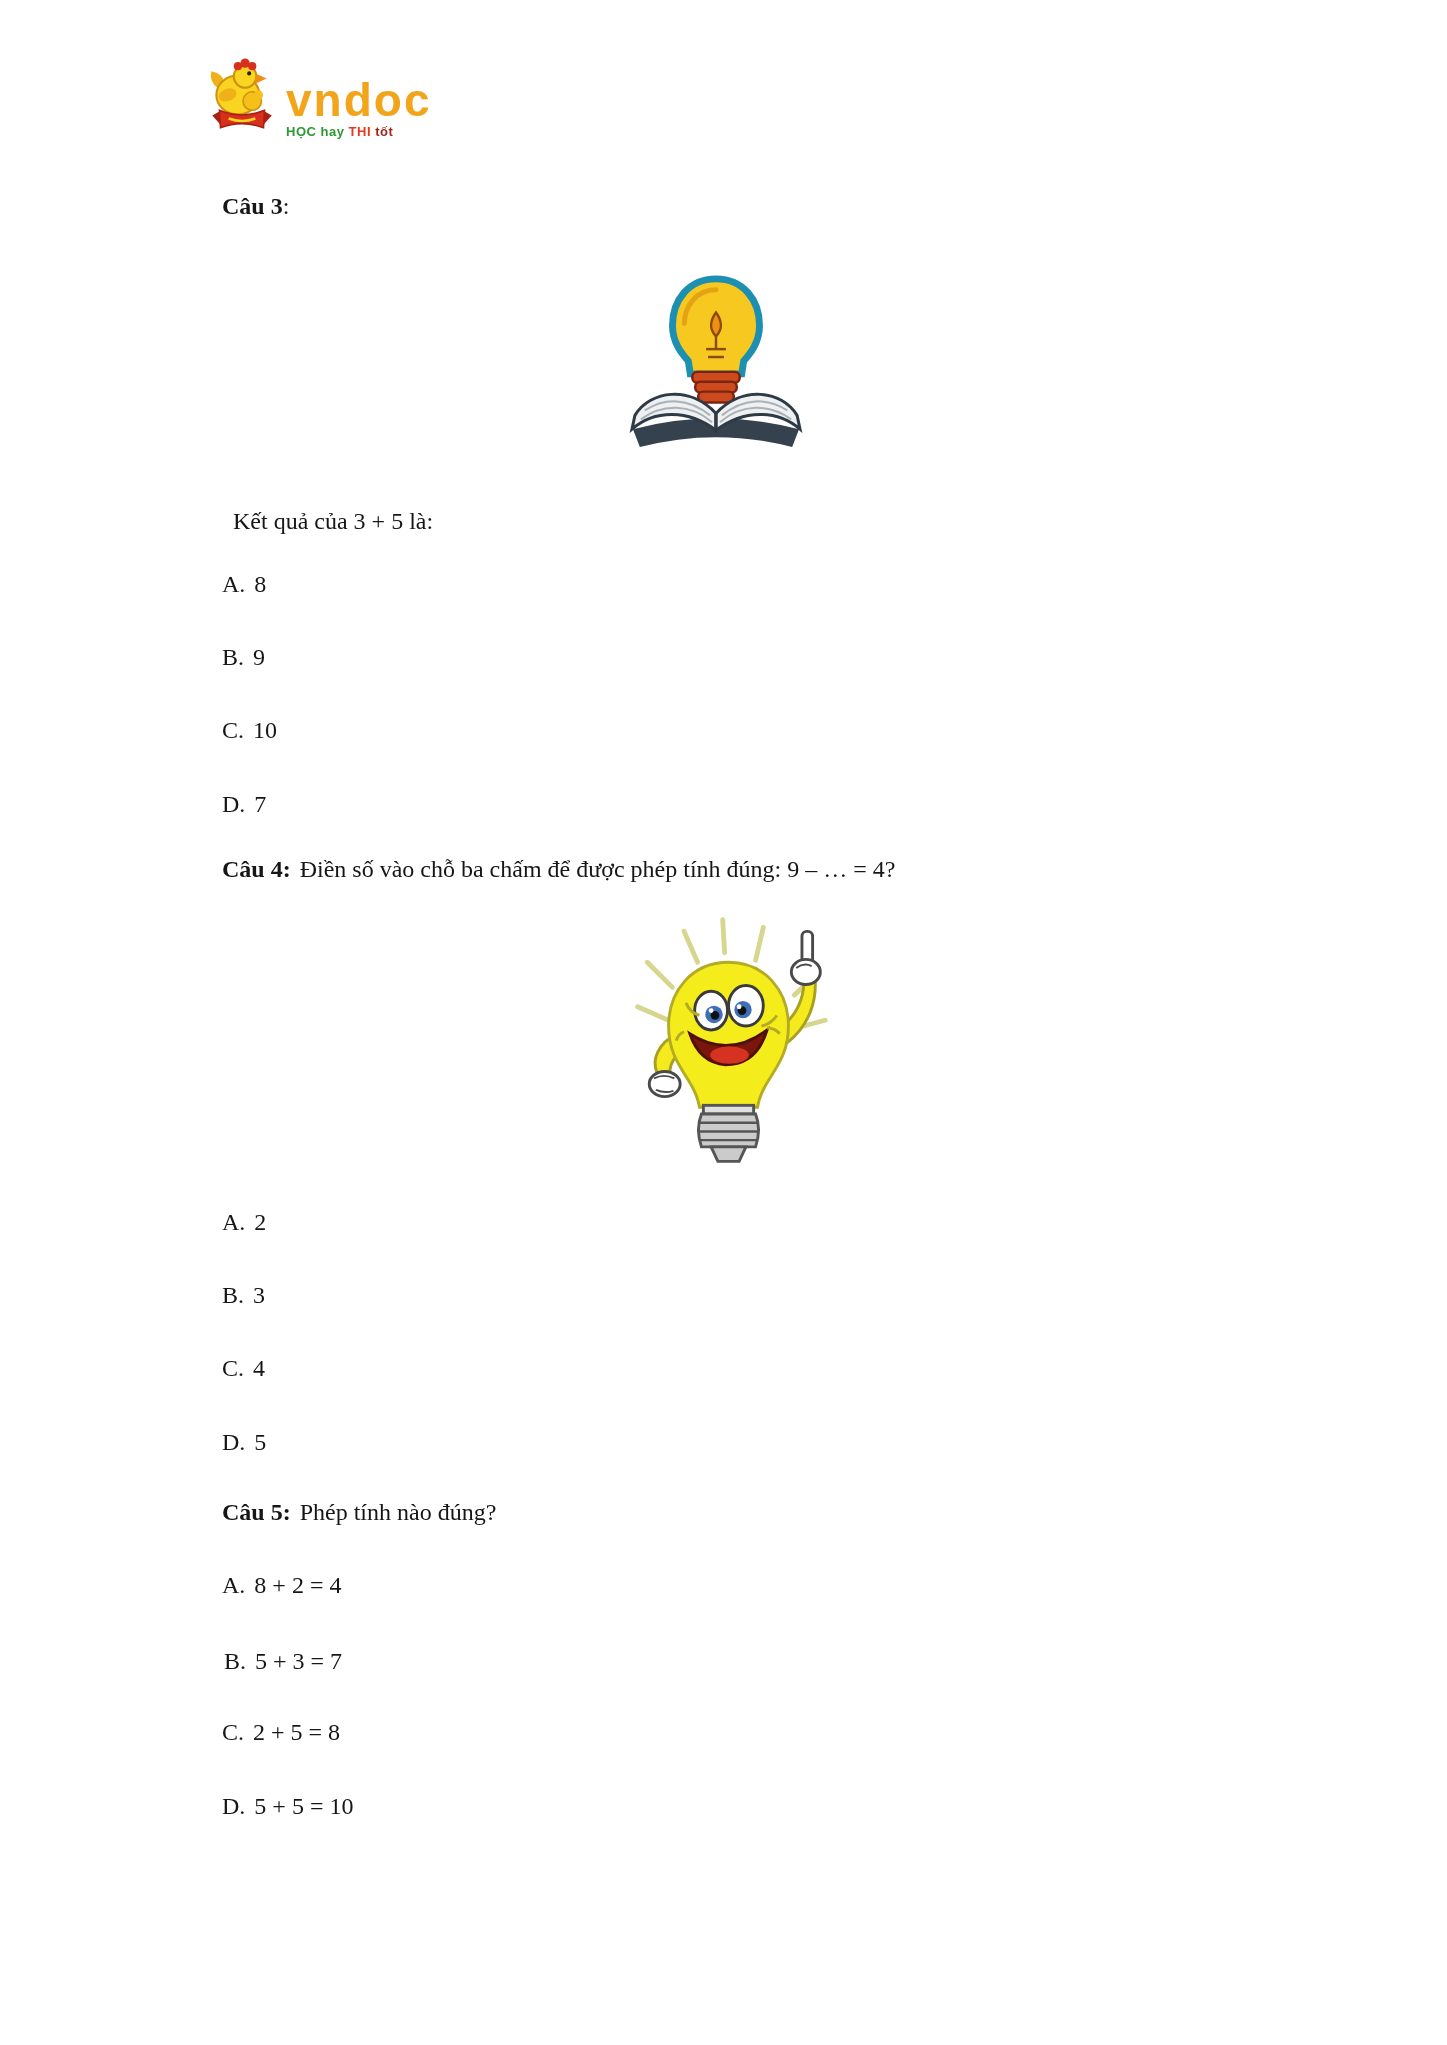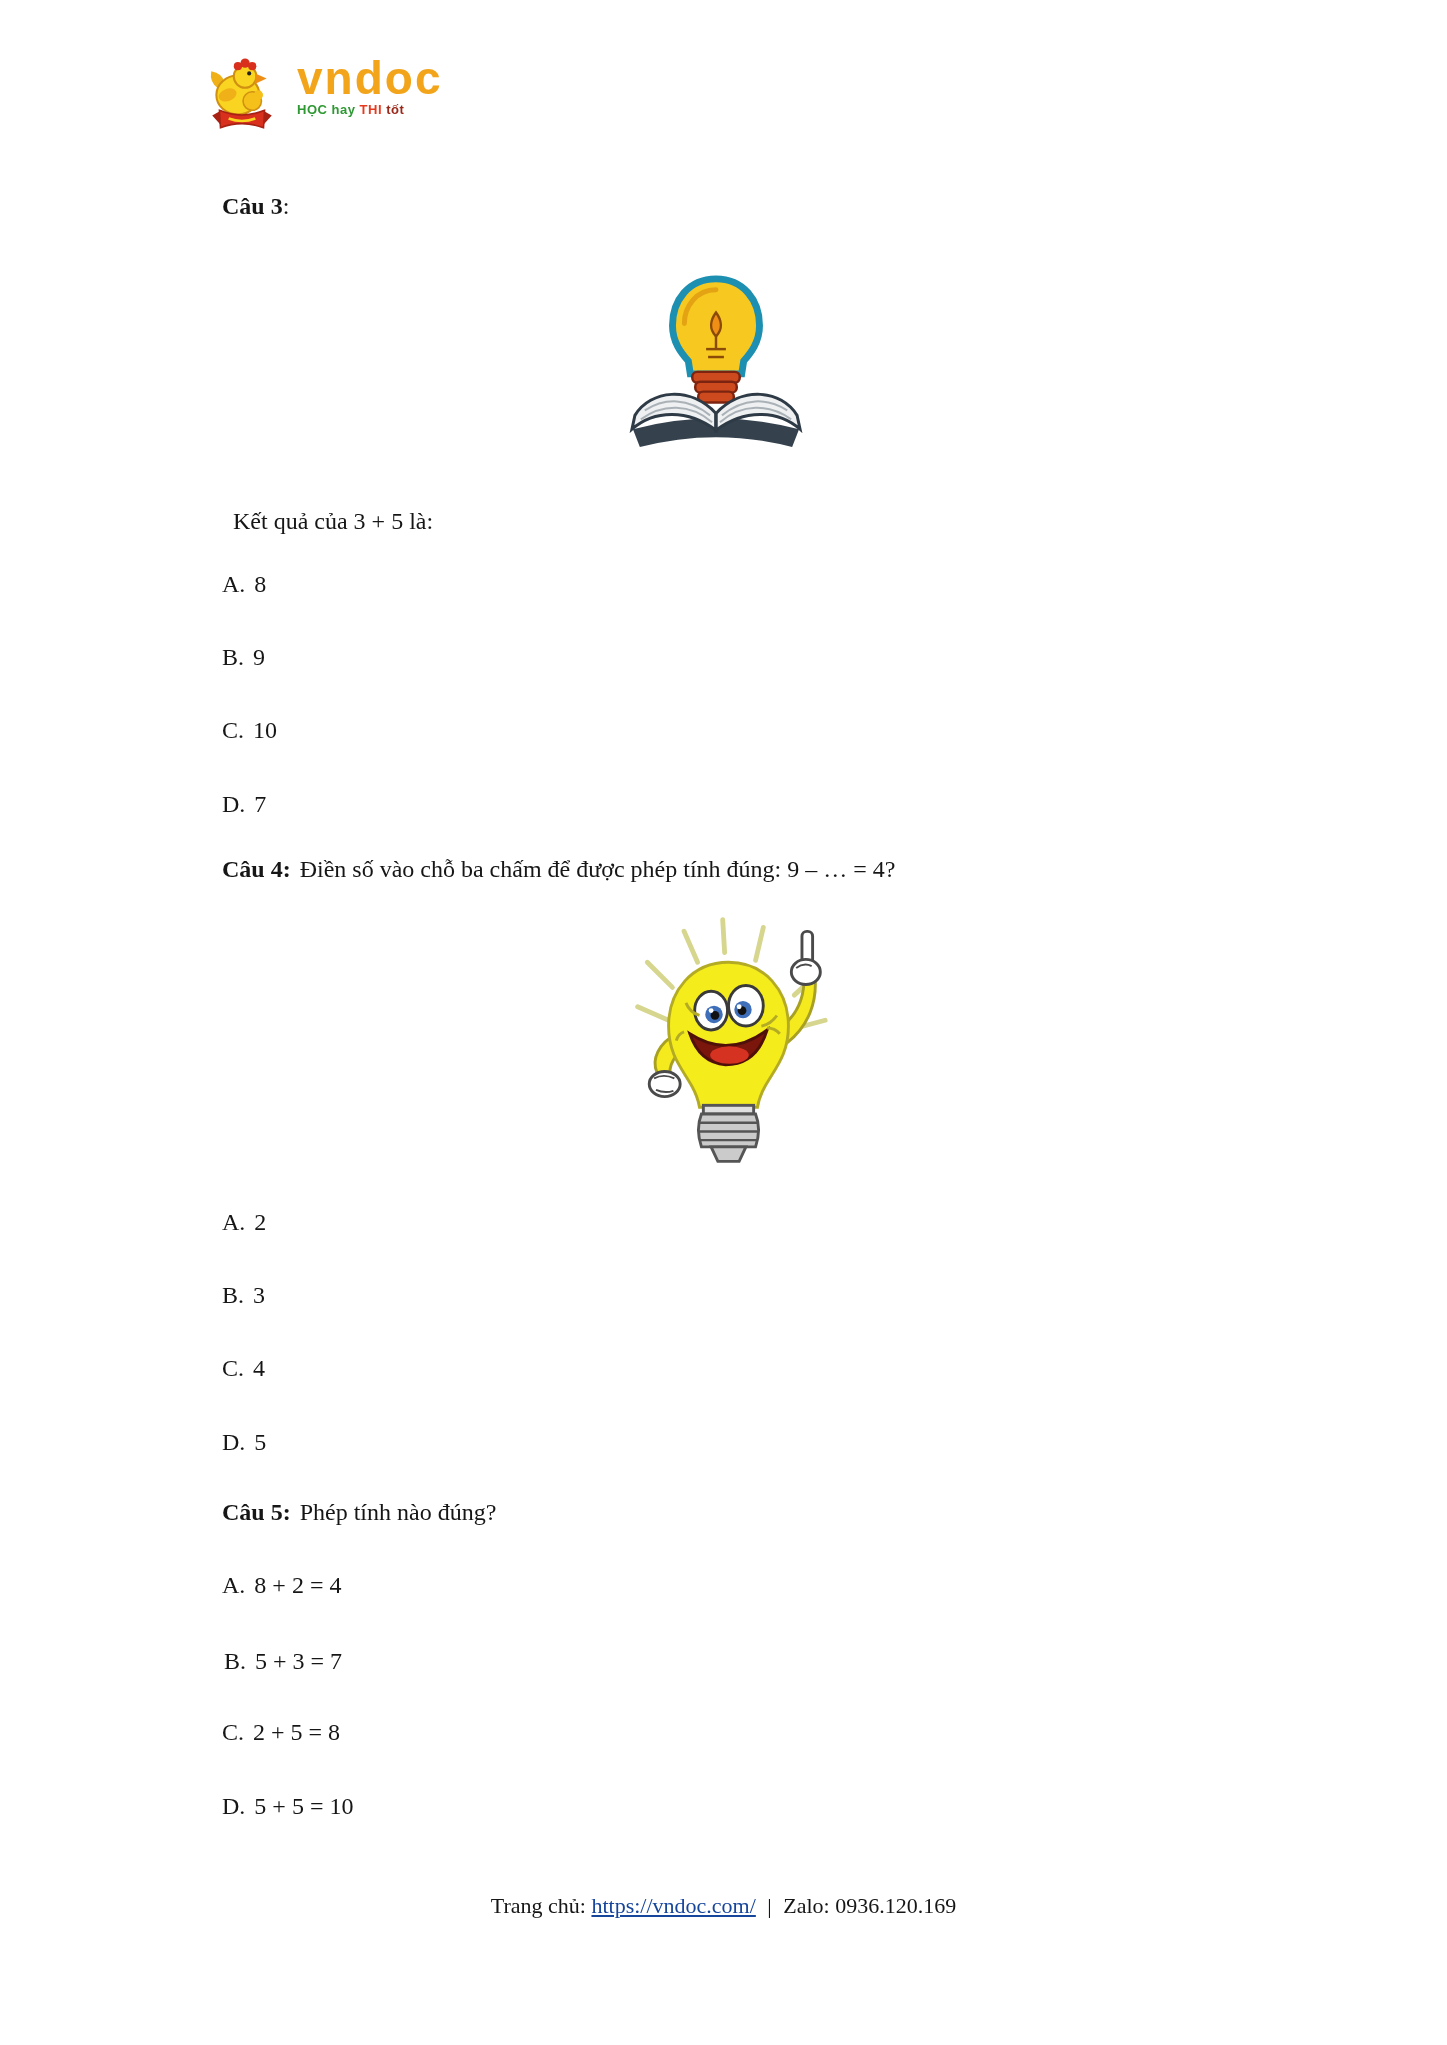--- a/index.html
+++ b/index.html
@@ -8,21 +8,21 @@
     width:1447px;
     height:2045px;
     background:#ffffff;
     font-family:"Liberation Serif", serif;
     color:#161616;
     overflow:hidden;
   }
   .abs{position:absolute;white-space:nowrap;}
 
   
-  .logo{left:206px;top:58px;display:flex;align-items:flex-start;gap:11px;}
+  .logo{left:206px;top:58px;display:flex;align-items:flex-end;}
   .logo-mascot{width:72px;height:80px;margin-right:8px;flex:0 0 auto;}
   .logo-textcol{display:flex;flex-direction:column;line-height:1;}
   .logo-brand{
     font-family:"Liberation Sans", sans-serif;
     font-weight:800;
     font-size:46px;
     letter-spacing:2px;
     color:#F2A51B;
     line-height:0.9;
   }
@@ -178,20 +178,14 @@
     <h3 class="abs line" style="top:1498px;margin:0;font-weight:normal;">
       <span class="q-bold">Câu 5:</span><span class="q-rest">Phép tính nào đúng?</span>
     </h3>
 
     <p class="abs line" style="top:1571px;margin:0;"><span class="opt-label">A.</span><span class="opt-value">8 + 2 = 4</span></p>
     <p class="abs line" style="top:1645px;margin:2px;"><span class="opt-label">B.</span><span class="opt-value">5 + 3 = 7</span></p>
     <p class="abs line" style="top:1718px;margin:0;"><span class="opt-label">C.</span><span class="opt-value">2 + 5 = 8</span></p>
     <p class="abs line" style="top:1792px;margin:0;"><span class="opt-label">D.</span><span class="opt-value">5 + 5 = 10</span></p>
   </section>
 
-  <footer class="abs footer">
-    <span>Trang chủ:</span>
-    <a href="#">https://vndoc.com/</a>
-    <span class="sep">|</span>
-    <span>Zalo: 0936.120.169</span>
-  </footer>
 
 </div>
 
 </body></html>

